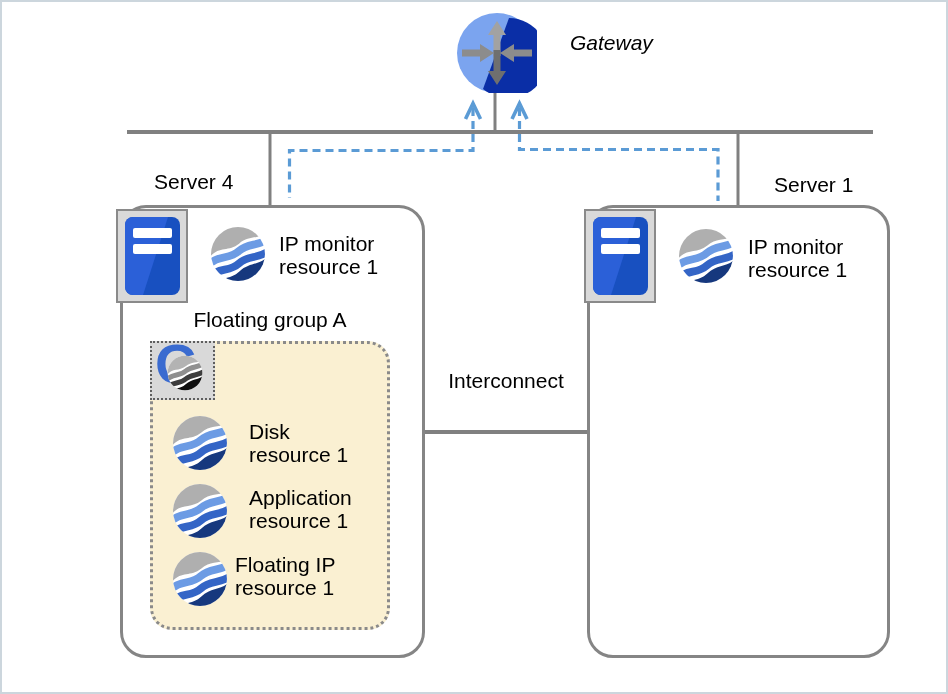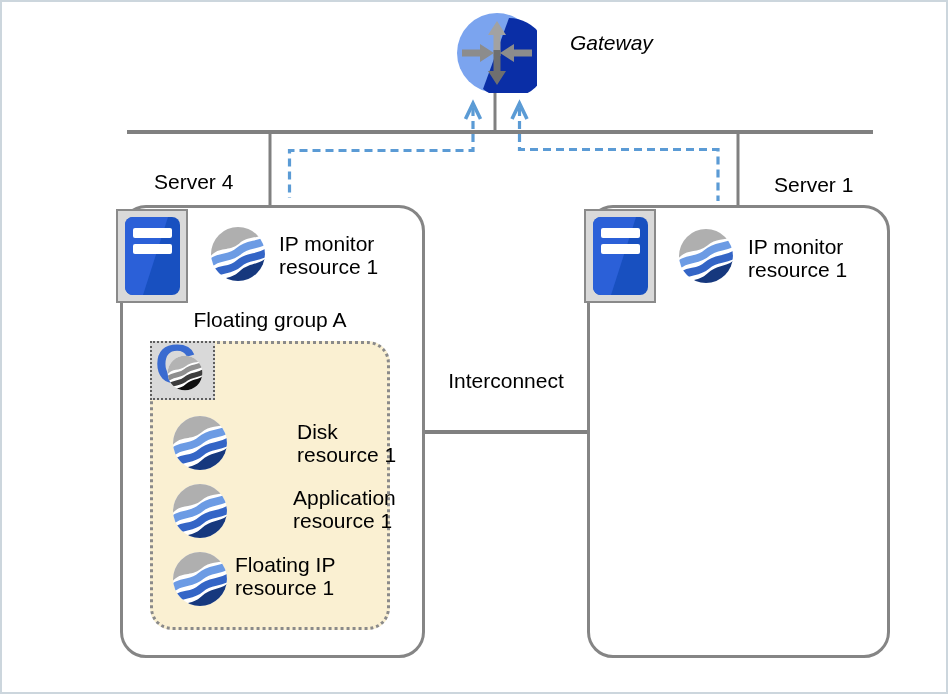--- a/index.html
+++ b/index.html
@@ -29,22 +29,22 @@
   .sp-r3{left:170px;top:549px;}
   .iptxt1{left:277px;top:230px;}
   .iptxt2{left:746px;top:233px;}
   .fg-lbl{position:absolute;left:148px;top:306px;width:240px;text-align:center;font-size:21px;line-height:23px;}
   .beige{position:absolute;left:148px;top:339px;width:240px;height:289px;box-sizing:border-box;
          background:#faf0d2;border:3px dotted #8a8a8a;border-radius:0 22px 22px 22px;}
   .g-icon{position:absolute;left:148px;top:339px;width:65px;height:59px;box-sizing:border-box;
           background:#d9d9d9;border:2px dotted #5e5e5e;overflow:hidden;}
   .g-letter{position:absolute;left:3px;top:-7px;font-size:56px;line-height:1;font-weight:bold;color:#3a6bd0;}
   .g-sphere{position:absolute;left:15px;top:12px;width:36px;height:36px;}
-  .rtxt1{left:247px;top:418px;margin-left:48px;}
-  .rtxt2{left:247px;top:484px;margin-left:44px;}
+  .rtxt1{left:247px;top:418px;}
+  .rtxt2{left:247px;top:484px;}
   .rtxt3{left:233px;top:551px;}
   .ic-lbl{position:absolute;left:430px;top:351px;width:148px;text-align:center;font-size:21px;line-height:29px;margin-top:13px;}
 </style>
 </head>
 <body>
 
 <div class="canvas">
 
   <svg class="wires" width="948" height="694" viewBox="0 0 948 694">
     <defs>

